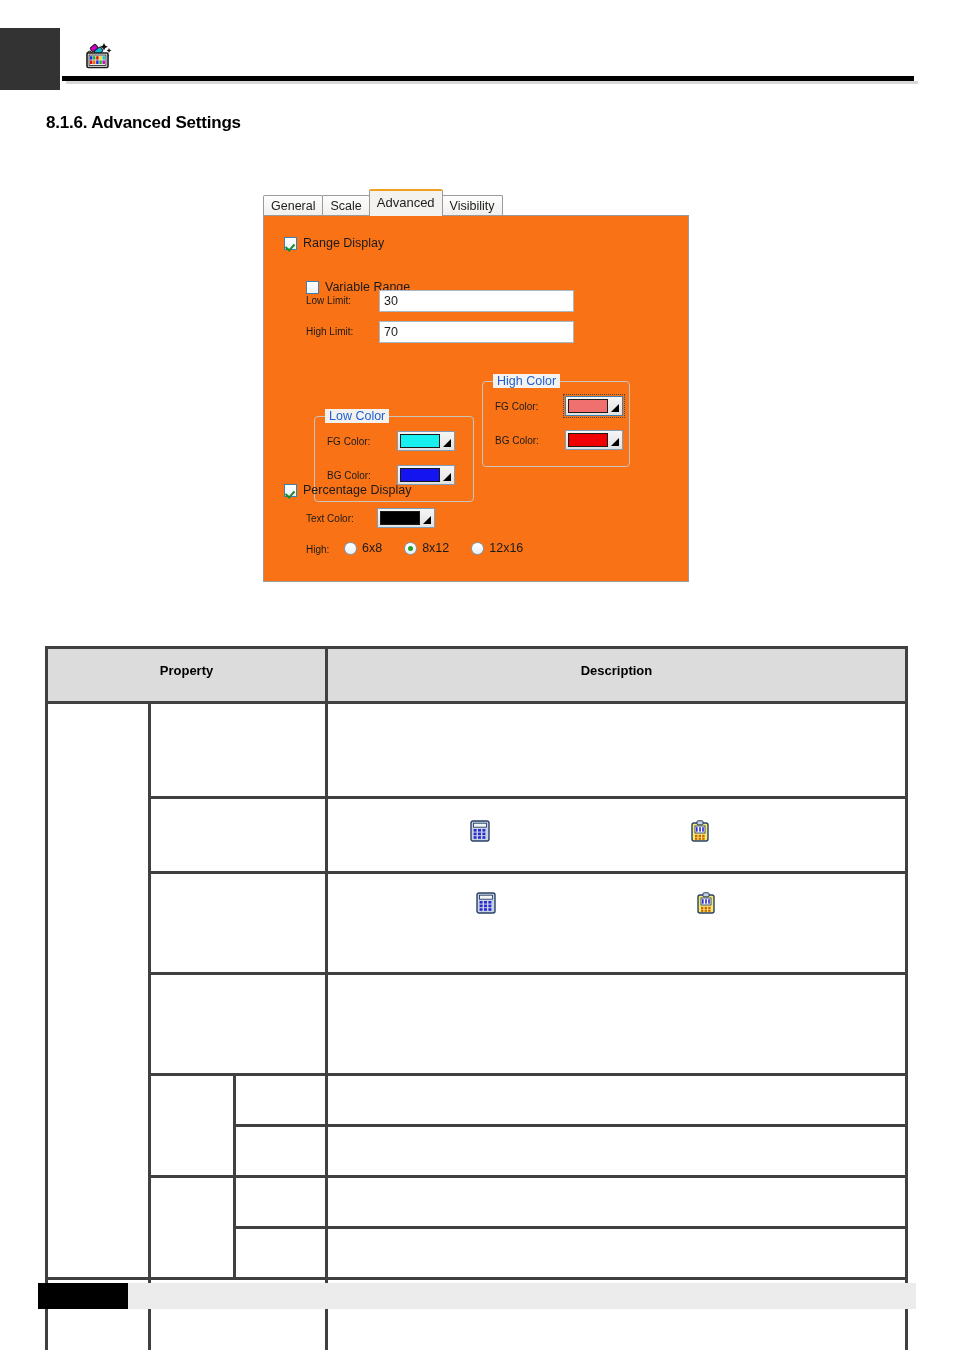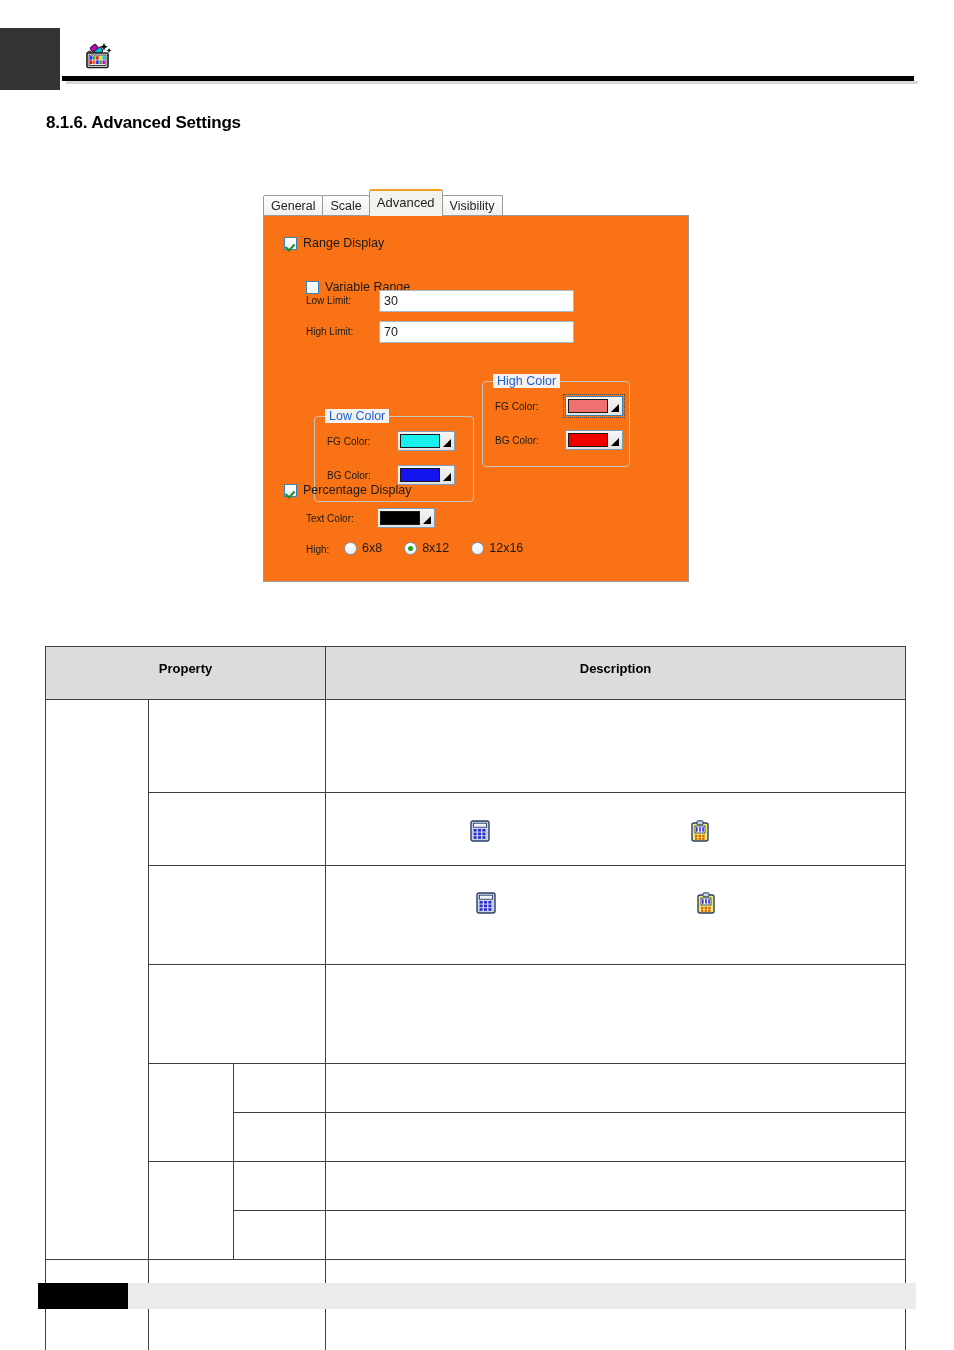--- a/index.html
+++ b/index.html
@@ -257,21 +257,21 @@
   
   .prop-table {
     position: absolute;
     left: 45px;
     top: 646px;
     width: 860px;
     border-collapse: collapse;
     table-layout: fixed;
   }
   .prop-table td, .prop-table th {
-    border: 1px solid #404040;
+    border: 3px solid #404040;
     padding: 14px;
     font-size: 12px;
     vertical-align: top;
   }
   .prop-table th {
     background: #dcdcdc;
     text-align: center;
     font-size: 13px;
     font-weight: bold;
     height: 24px;

